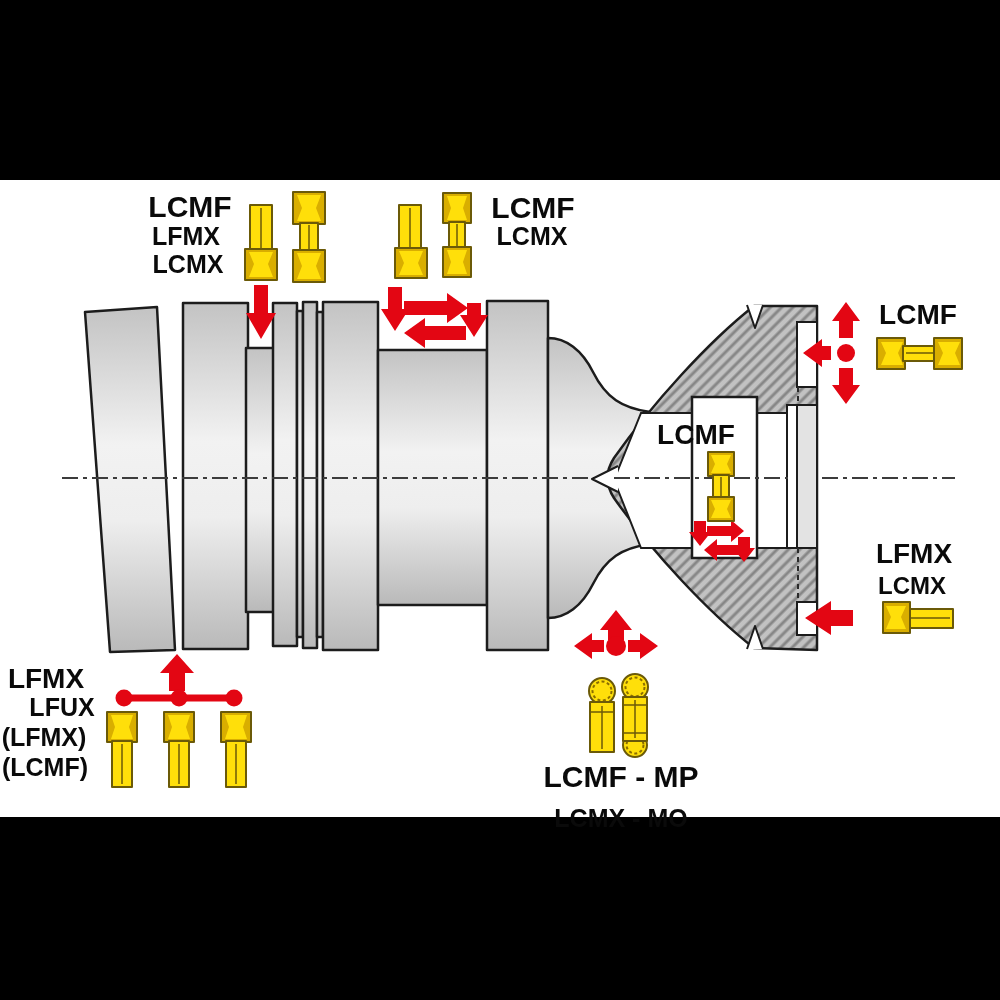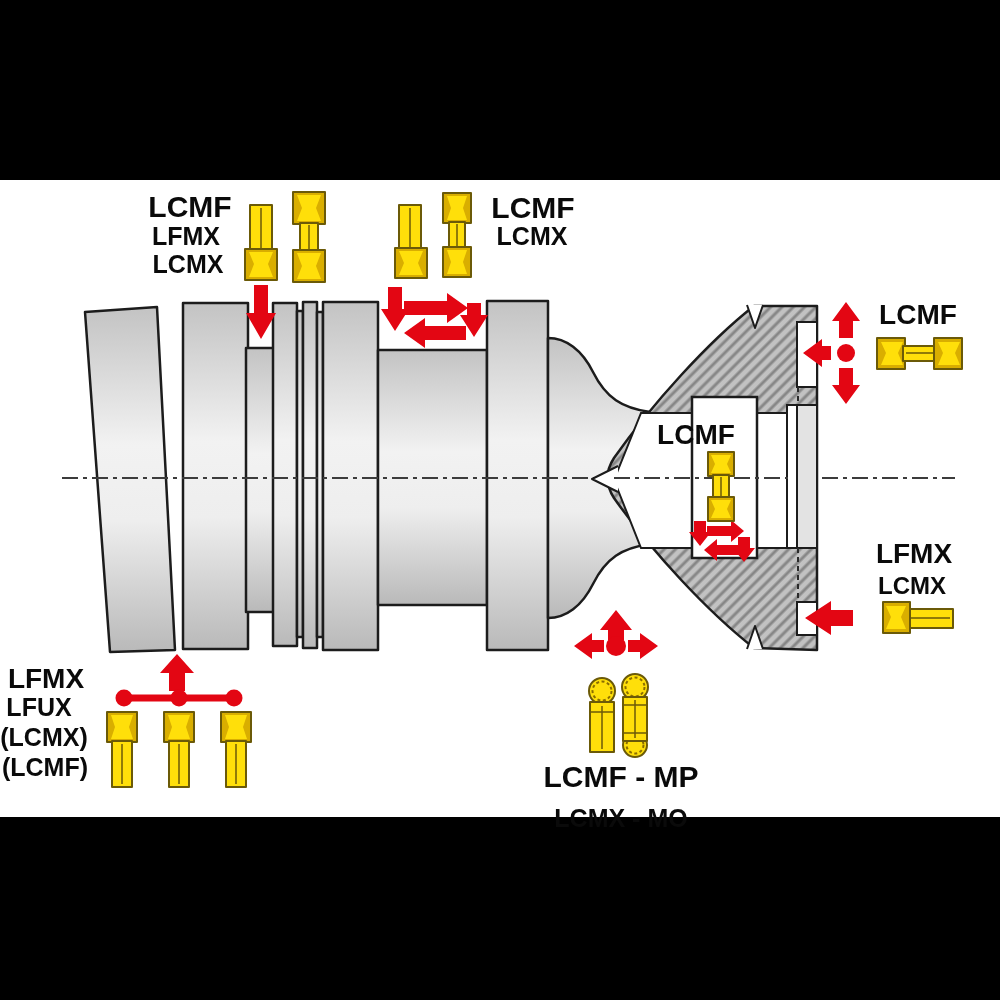--- a/index.html
+++ b/index.html
@@ -226,20 +226,20 @@
   <div class="lbl lbl-md" style="left:532px;top:44px;">LCMX</div>
 
   <div class="lbl lbl-lg" style="left:918px;top:121px;">LCMF</div>
 
   <div class="lbl lbl-lg" style="left:696px;top:241px;">LCMF</div>
 
   <div class="lbl lbl-lg" style="left:914px;top:360px;">LFMX</div>
   <div class="lbl lbl-sm" style="left:912px;top:394px;">LCMX</div>
 
   <div class="lbl lbl-lg" style="left:46px;top:485px;">LFMX</div>
-  <div class="lbl lbl-md" style="left:39px;top:515px;text-align:right;">LFUX</div>
-  <div class="lbl lbl-md" style="left:44px;top:545px;">(LCMX)</div>
+  <div class="lbl lbl-md" style="left:62px;top:515px;text-align:right;">LFUX</div>
+  <div class="lbl lbl-md" style="left:44px;top:545px;">(LFMX)</div>
   <div class="lbl lbl-md" style="left:45px;top:575px;">(LCMF)</div>
 
   <div class="lbl lbl-xl" style="left:621px;top:582px;">LCMF - MP</div>
   <div class="lbl lbl-md" style="left:621px;top:626px;">LCMX - MO</div>
 
 </div>
 
 </body></html>

